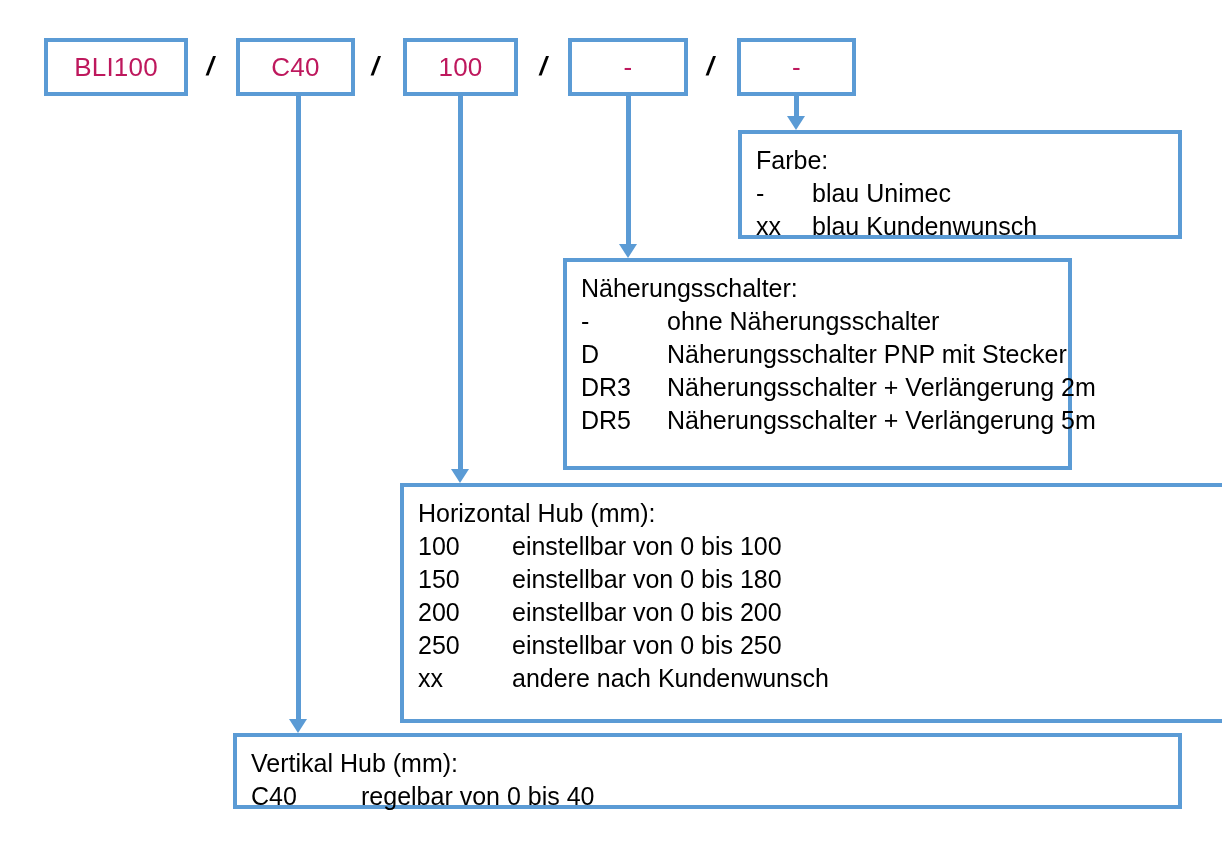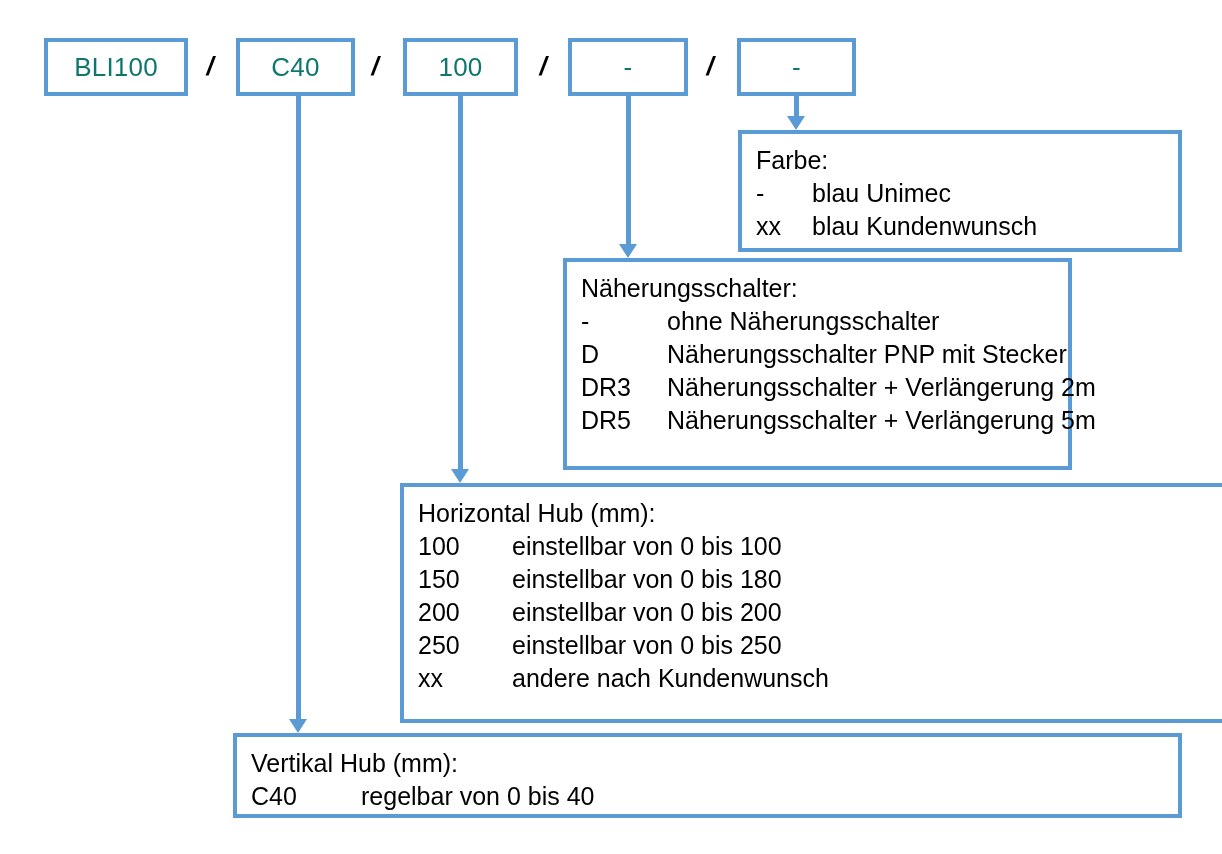--- a/index.html
+++ b/index.html
@@ -24,21 +24,21 @@
   .code-box {
     position: absolute;
     box-sizing: border-box;
     border: 4px solid #5B9BD5;
     background: #ffffff;
     display: flex;
     align-items: center;
     justify-content: center;
     font-size: 26px;
     line-height: 1;
-    color: #0f766e;
+    color: #be185d;
     letter-spacing: 0.2px;
   }
   .slash {
     position: absolute;
     font-size: 26px;
     font-weight: bold;
     font-style: italic;
     line-height: 1;
     color: #000000;
     text-align: center;
@@ -130,21 +130,21 @@
 
   <div class="conn" style="left:626px; top:96px; height:150px;"></div>
   <div class="arrowhead" style="left:619px; top:244px;"></div>
 
   <div class="conn" style="left:458px; top:96px; height:375px;"></div>
   <div class="arrowhead" style="left:451px; top:469px;"></div>
 
   <div class="conn" style="left:296px; top:96px; height:626px;"></div>
   <div class="arrowhead" style="left:289px; top:719px;"></div>
 
-  <div class="detail-box" style="left:738px; top:130px; width:444px; height:122px;">
+  <div class="detail-box" style="left:738px; top:130px; width:444px; height:109px;">
     <div class="detail-title">Farbe:</div>
     <div class="detail-row">
       <span class="row-key kw-farbe">-</span>
       <span class="row-val">blau Unimec</span>
     </div>
     <div class="detail-row">
       <span class="row-key kw-farbe">xx</span>
       <span class="row-val">blau Kundenwunsch</span>
     </div>
   </div>
@@ -186,21 +186,21 @@
     <div class="detail-row">
       <span class="row-key kw-hub">250</span>
       <span class="row-val">einstellbar von 0 bis 250</span>
     </div>
     <div class="detail-row">
       <span class="row-key kw-hub">xx</span>
       <span class="row-val">andere nach Kundenwunsch</span>
     </div>
   </div>
 
-  <div class="detail-box" style="left:233px; top:733px; width:949px; height:85px;">
+  <div class="detail-box" style="left:233px; top:733px; width:949px; height:76px;">
     <div class="detail-title">Vertikal Hub (mm):</div>
     <div class="detail-row">
       <span class="row-key kw-vert">C40</span>
       <span class="row-val">regelbar von 0 bis 40</span>
     </div>
   </div>
 
 </div>
 
 </body></html>

